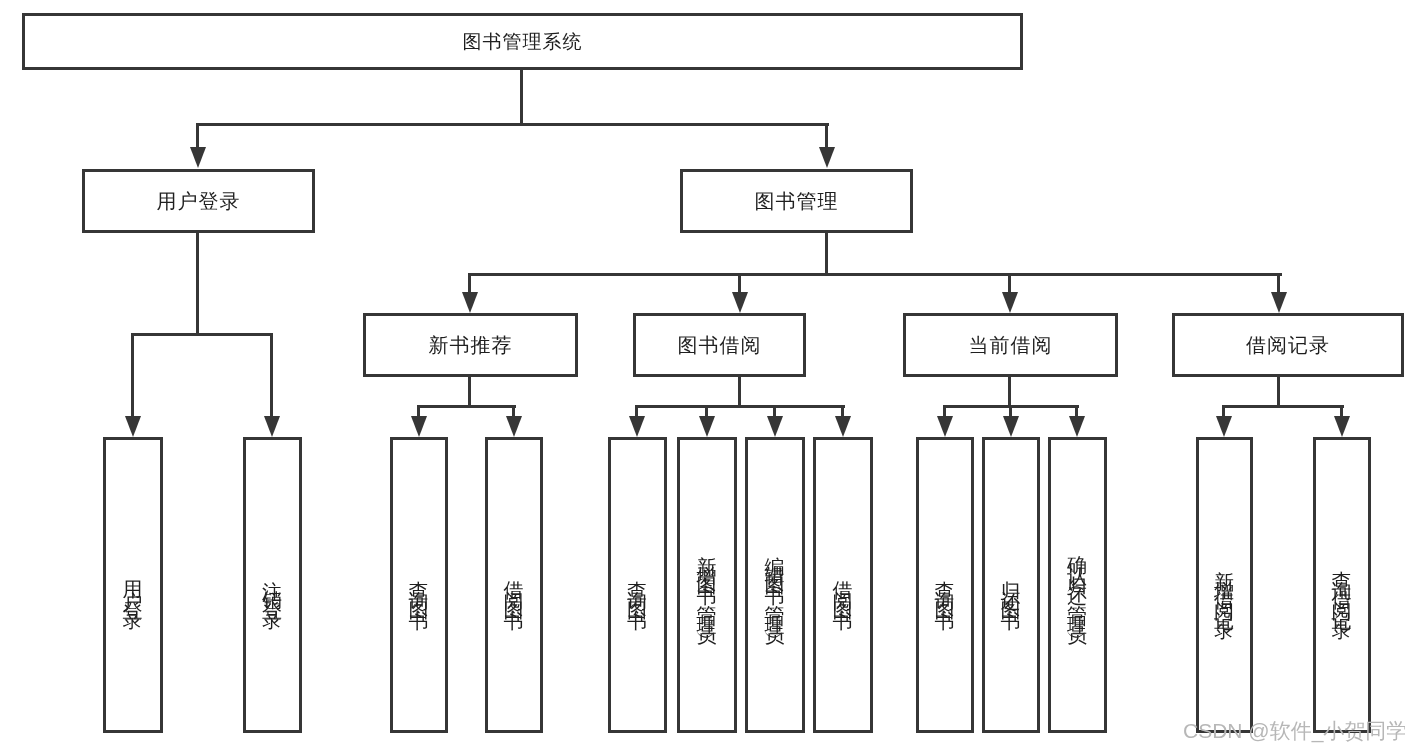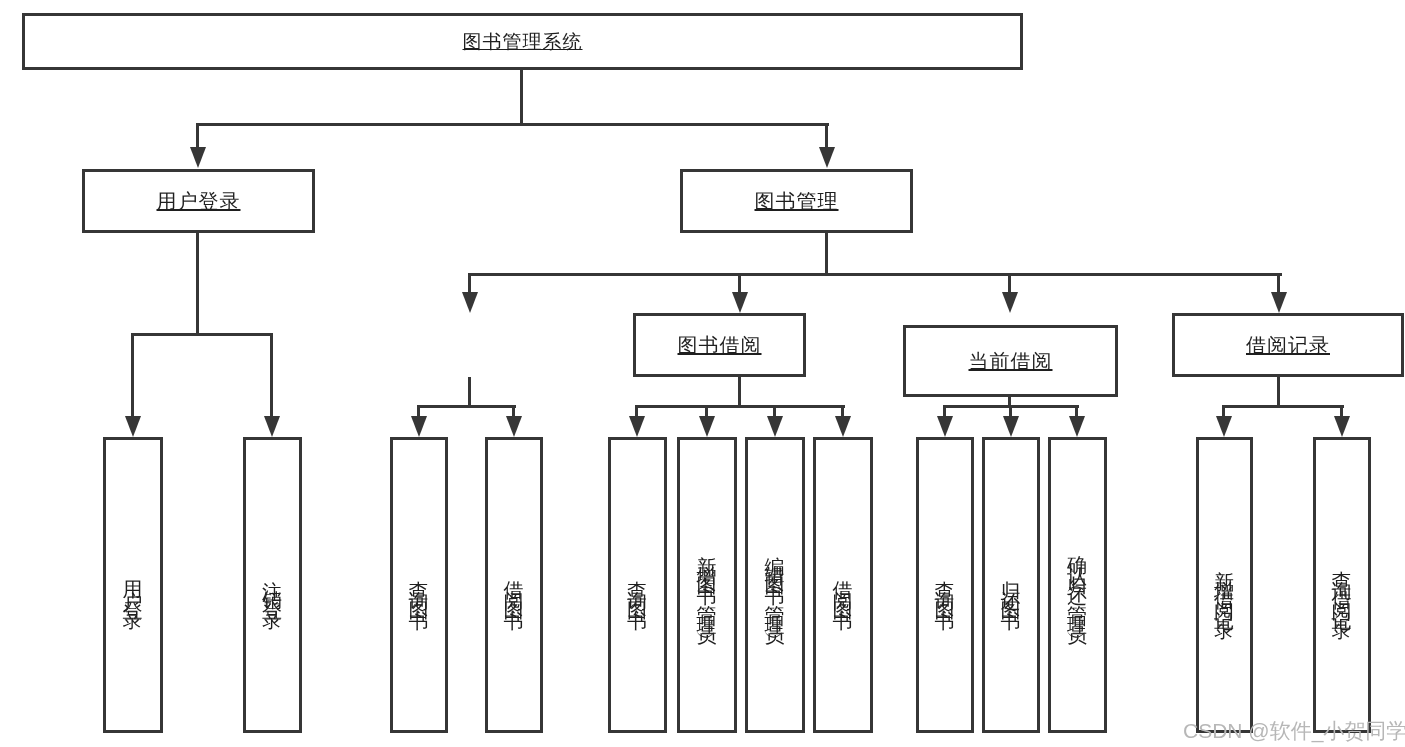--- a/index.html
+++ b/index.html
@@ -23,21 +23,20 @@
     display: flex;
     align-items: center;
     justify-content: center;
     color: #1f1f1f;
     z-index: 2;
   }
   .hlabel {
     font-size: 20px;
     letter-spacing: 1px;
     white-space: nowrap;
-    text-decoration: underline;
   }
   .root .hlabel { font-size: 19px; }
   .vlabel {
     writing-mode: vertical-rl;
     text-orientation: mixed;
     font-size: 20px;
     letter-spacing: 10px;
     line-height: 1;
     white-space: nowrap;
   }
@@ -82,26 +81,29 @@
   </div>
 
   <div class="node" style="left:82px;top:169px;width:233px;height:64px">
     <span class="hlabel">用户登录</span>
   </div>
 
   <div class="node" style="left:680px;top:169px;width:233px;height:64px">
     <span class="hlabel">图书管理</span>
   </div>
 
+  <div class="node" style="left:363px;top:313px;width:215px;height:64px">
+    <span class="hlabel">新书推荐</span>
+  </div>
 
   <div class="node" style="left:633px;top:313px;width:173px;height:64px">
     <span class="hlabel">图书借阅</span>
   </div>
 
-  <div class="node" style="left:903px;top:325px;width:215px;height:72px">
+  <div class="node" style="left:903px;top:313px;width:215px;height:64px">
     <span class="hlabel">当前借阅</span>
   </div>
 
   <div class="node" style="left:1172px;top:313px;width:232px;height:64px">
     <span class="hlabel">借阅记录</span>
   </div>
 
   <div class="node" style="left:103px;top:437px;width:60px;height:296px">
     <span class="vlabel">用户登录</span>
   </div>

